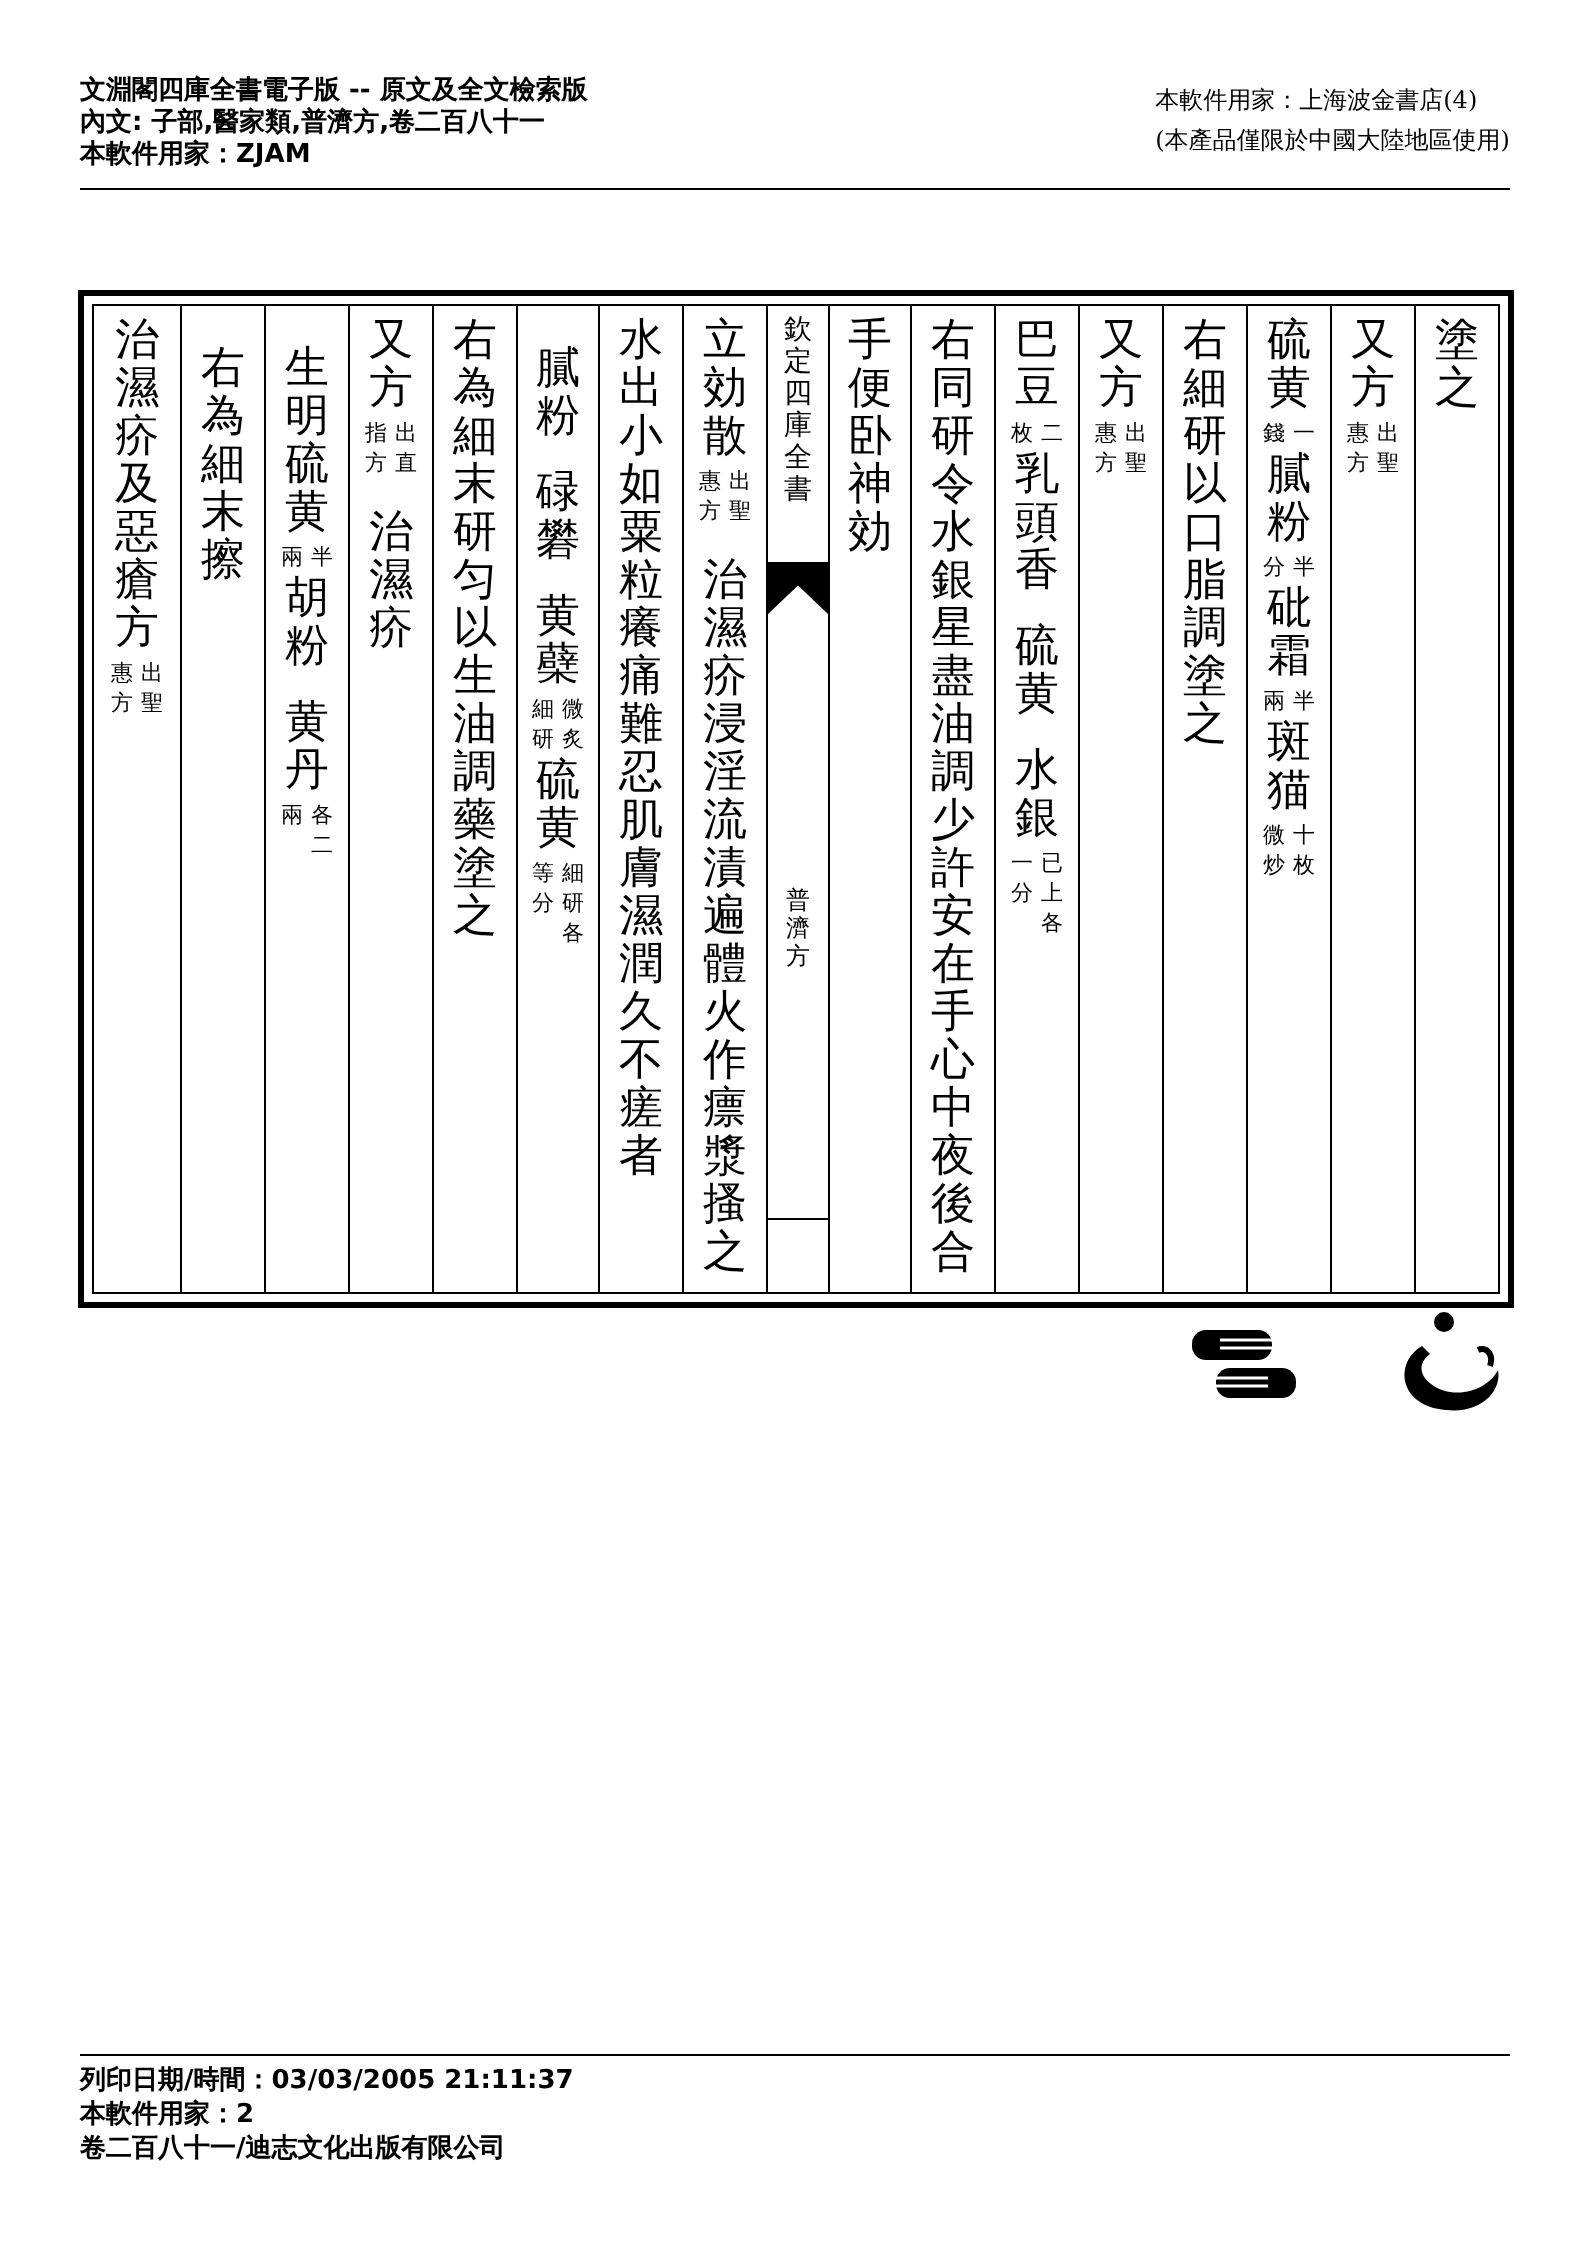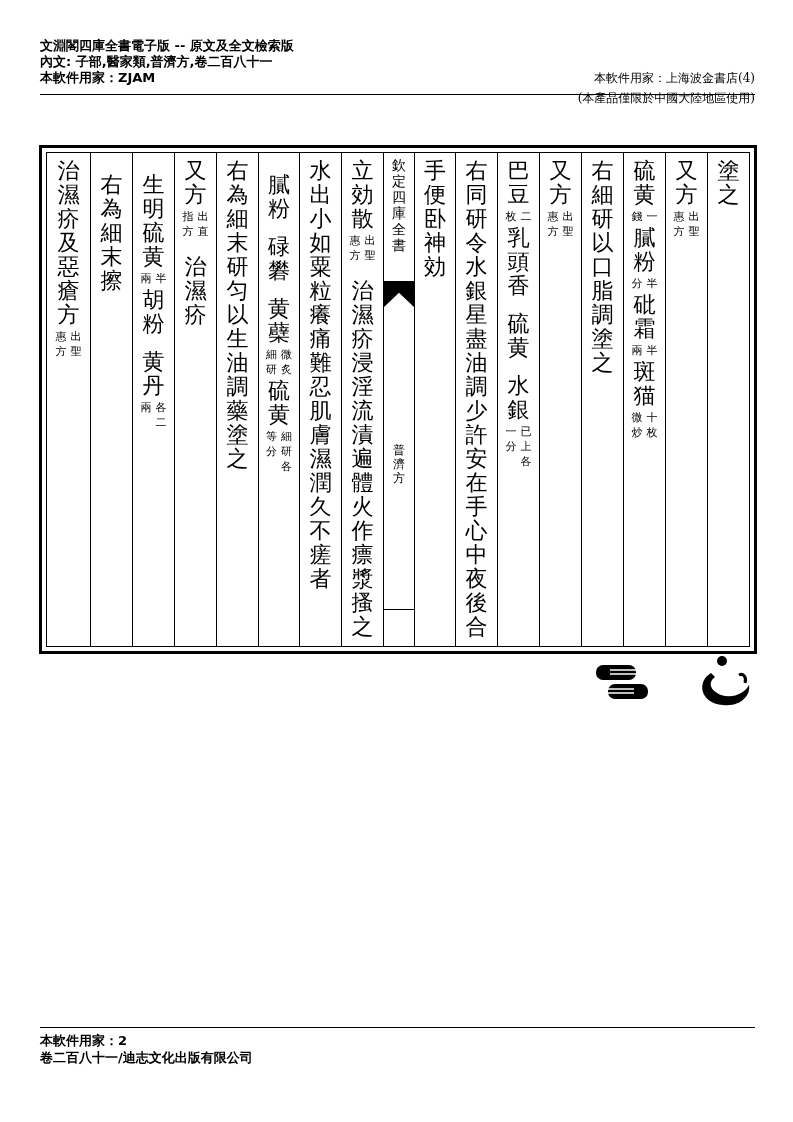--- a/index.html
+++ b/index.html
@@ -1,20 +1,20 @@
 <!DOCTYPE html>
 <html><head>
 <meta charset="utf-8">
 <style>
   html, body { margin: 0; padding: 0; background: #ffffff; }
   body { width: 793px; height: 1122px; position: relative; overflow: hidden;
          font-family: "DejaVu Serif", "Liberation Serif", serif; color: #000; }
   .hdr-left { position: absolute; left: 40px; top: 38px; font-family: "DejaVu Sans", sans-serif;
               font-weight: bold; font-size: 13px; line-height: 16px; }
-  .hdr-right { position: absolute; right: 38px; top: 40px; font-size: 12px; line-height: 20px; text-align: right; margin-top: 28px; }
+  .hdr-right { position: absolute; right: 38px; top: 40px; font-size: 12px; line-height: 20px; text-align: left; }
   .hdr-rule { position: absolute; left: 40px; top: 94px; width: 715px; height: 1px; background: #000; }
   .ftr-rule { position: absolute; left: 40px; top: 1027px; width: 715px; height: 1px; background: #000; }
   .ftr { position: absolute; left: 40px; top: 1032px; font-family: "DejaVu Sans", sans-serif;
          font-weight: bold; font-size: 13px; line-height: 17px; }
   .frame-outer { position: absolute; left: 39px; top: 145px; width: 712px; height: 503px;
                  border: 3px solid #000; box-sizing: content-box; }
   .frame-inner { position: absolute; left: 4px; top: 4px; right: 4px; bottom: 4px; border: 1px solid #000; }
   .col { position: absolute; top: 0; bottom: 0; border-left: 1px solid #000; box-sizing: border-box; }
   .col:first-child { border-left: none; }
   .vtext { position: absolute; top: 6px; left: 0; right: 0; display: flex; flex-direction: column;
@@ -434,15 +434,16 @@
   <line x1="12" y1="30" x2="38" y2="30" stroke="#fff" stroke-width="1.5"></line>
 </svg>
 <svg class="logo-swirl" viewBox="0 0 62 56">
   <circle cx="29" cy="6" r="5" fill="#000"></circle>
   <path d="M18 18 C4 26 6 48 30 50 C48 52 58 40 56 30 C52 38 40 44 28 40 C18 36 14 28 22 22 Z" fill="#000"></path>
   <path d="M52 28 C54 22 50 18 46 20" stroke="#000" stroke-width="3" fill="none"></path>
 </svg>
 
 <div class="ftr-rule"></div>
 <div class="ftr">
+  <div><span>列印日期/時間：</span><span>03/03/2005 21:11:37</span></div>
   <div><span>本軟件用家：</span><span>2</span></div>
   <div>卷二百八十一/迪志文化出版有限公司</div>
 </div>
 
 </body></html>

